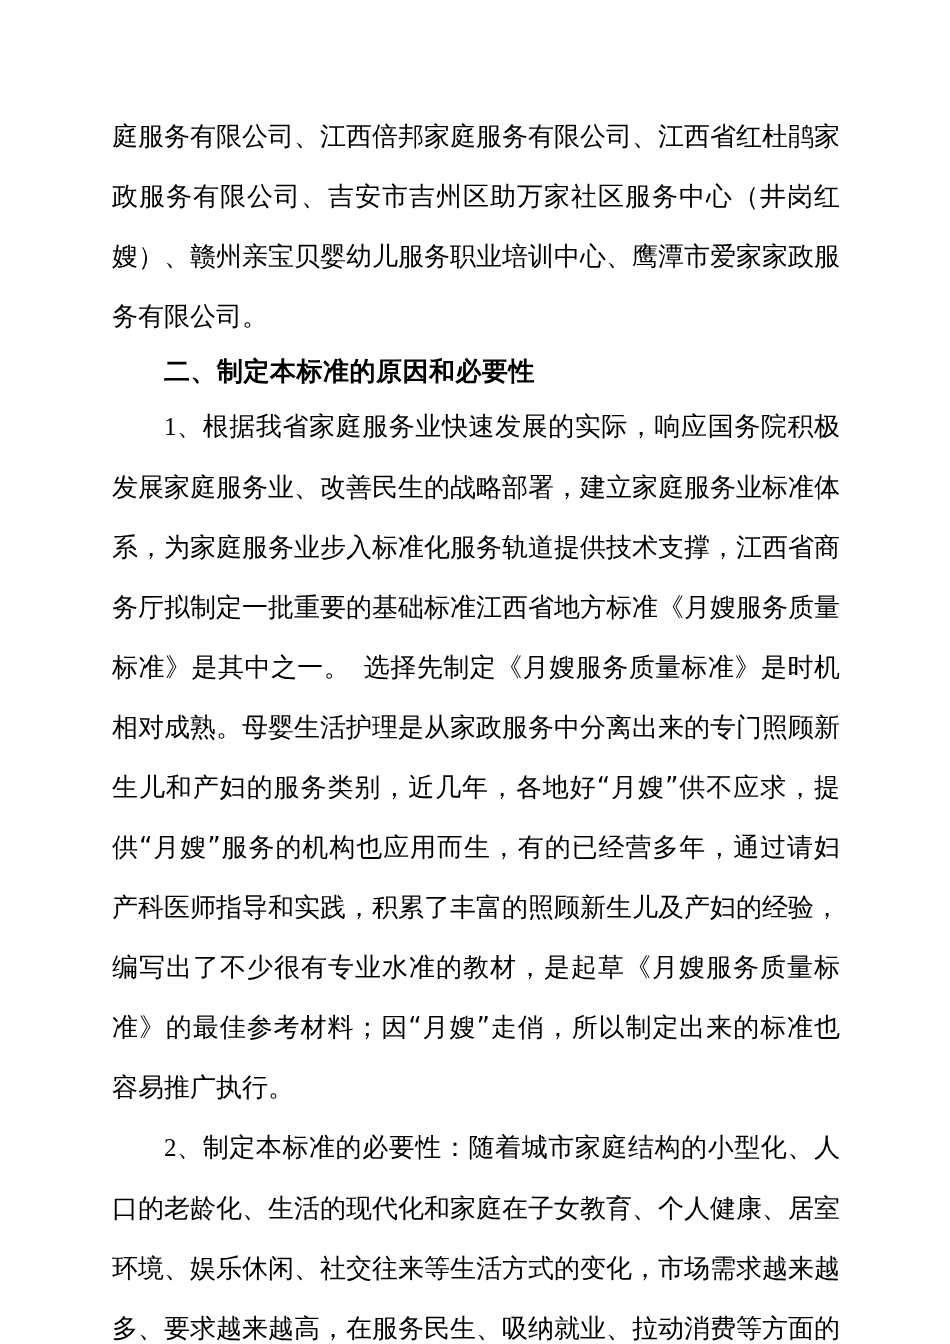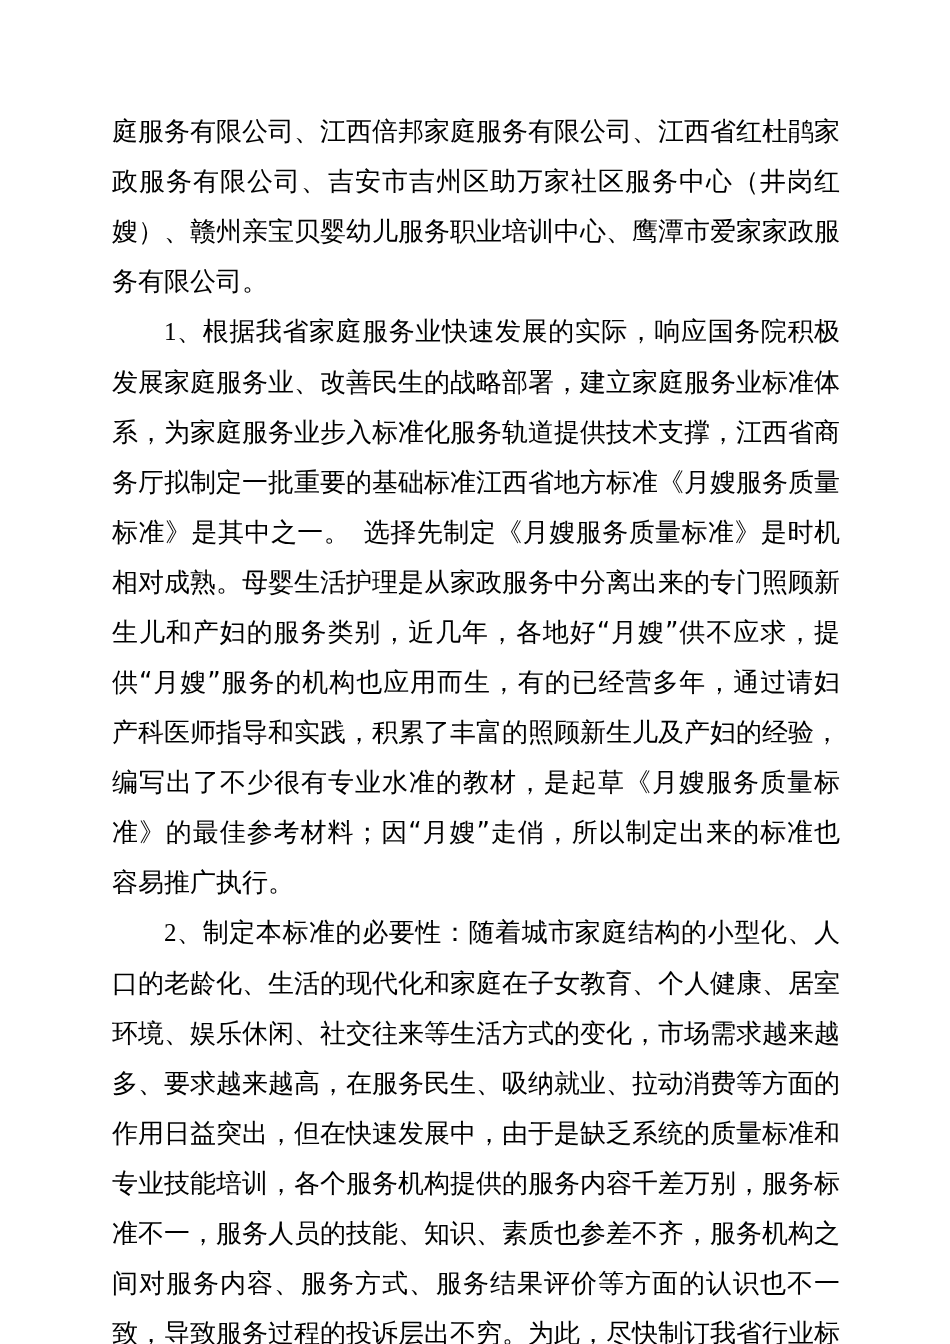--- a/index.html
+++ b/index.html
@@ -27,21 +27,21 @@
 
   .content {
     position: absolute;
     left: 112px;
     top: 106px;
     width: 728px;
   }
 
   .para {
     font-size: 26px;
-    line-height: 50px;
+    line-height: 60px;
     text-align: justify;
     text-justify: inter-ideograph;
     text-align-last: left;
     letter-spacing: 0px;
     margin: 0;
     font-weight: 400;
     word-break: break-all;
   }
 
   
@@ -76,19 +76,20 @@
   }
 </style>
 </head>
 <body>
 
 <div class="page">
   <div class="content">
 
     <p class="para cont">庭服务有限公司、江西倍邦家庭服务有限公司、江西省红杜鹃家政服务有限公司、吉安市吉州区助万家社区服务中心（井岗红嫂）、赣州亲宝贝婴幼儿服务职业培训中心、鹰潭市爱家家政服务有限公司。</p>
 
+    <p class="heading">二、制定本标准的原因和必要性</p>
 
     <p class="para indent"><span class="num">1</span><span class="num">、</span><span>根据我省家庭服务业快速发展的实际，响应国务院积极发展家庭服务业、改善民生的战略部署，建立家庭服务业标准体系，为家庭服务业步入标准化服务轨道提供技术支撑，江西省商务厅拟制定一批重要的基础标准江西省地方标准《月嫂服务质量标准》是其中之一。</span><span class="gap"></span><span>选择先制定《月嫂服务质量标准》是时机相对成熟。母婴生活护理是从家政服务中分离出来的专门照顾新生儿和产妇的服务类别，近几年，各地好“月嫂”供不应求，提供“月嫂”服务的机构也应用而生，有的已经营多年，通过请妇产科医师指导和实践，积累了丰富的照顾新生儿及产妇的经验，编写出了不少很有专业水准的教材，是起草《月嫂服务质量标准》的最佳参考材料；因“月嫂”走俏，所以制定出来的标准也容易推广执行。</span></p>
 
     <p class="para indent"><span class="num">2</span><span class="num">、</span><span>制定本标准的必要性：随着城市家庭结构的小型化、人口的老龄化、生活的现代化和家庭在子女教育、个人健康、居室环境、娱乐休闲、社交往来等生活方式的变化，市场需求越来越多、要求越来越高，在服务民生、吸纳就业、拉动消费等方面的作用日益突出，但在快速发展中，由于是缺乏系统的质量标准和专业技能培训，各个服务机构提供的服务内容千差万别，服务标准不一，服务人员的技能、知识、素质也参差不齐，服务机构之间对服务内容、服务方式、服务结果评价等方面的认识也不一致，导致服务过程的投诉层出不穷。为此，尽快制订我省行业标准来规范服务，确实势在必行。</span></p>
 
   </div>
 </div>
 
 </body></html>

